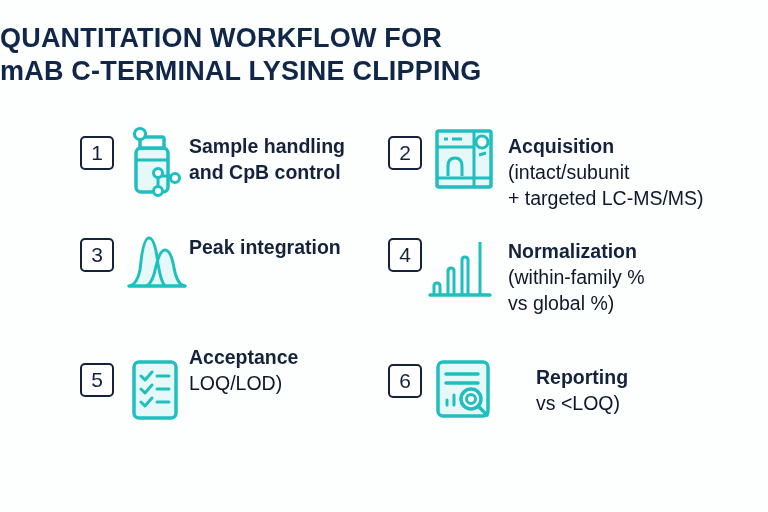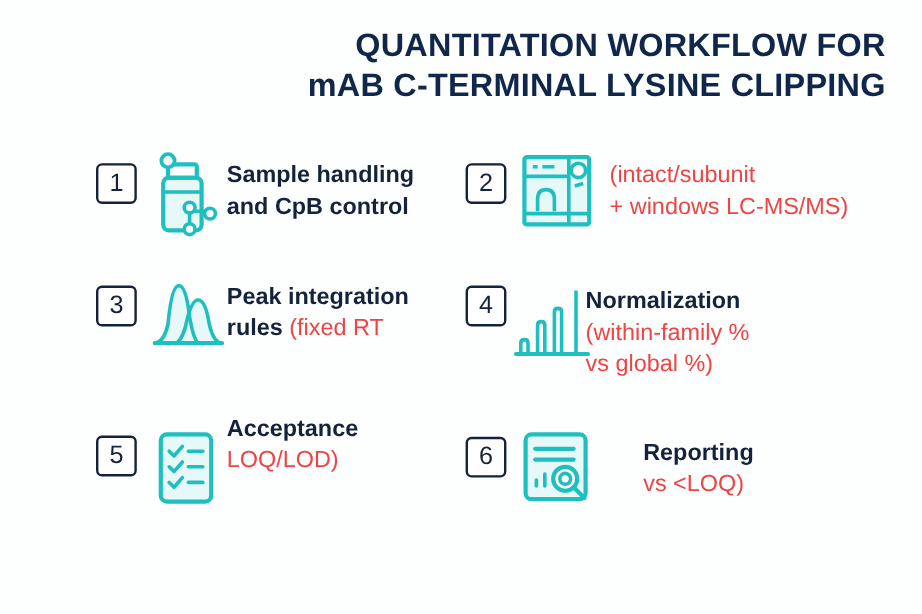--- a/index.html
+++ b/index.html
@@ -14,21 +14,21 @@
       overflow: hidden;
       font-family: "Liberation Sans", "DejaVu Sans", sans-serif;
       color: #14233b;
       background: #fdfefe;
     }
     .title {
       position: absolute;
       left: 0;
       top: 22px;
       width: 738px;
-      text-align: right;
+      text-align: left;
       font-weight: bold;
       font-size: 27px;
       line-height: 33px;
       color: #10274a;
       letter-spacing: 0.2px;
     }
     .title div { white-space: nowrap; }
     .step {
       position: absolute;
     }
@@ -56,21 +56,21 @@
       line-height: 26px;
       color: #1a2536;
       white-space: nowrap;
     }
     .text .bold {
       font-weight: bold;
       color: #14233b;
     }
     .text .reg {
       font-weight: normal;
-      color: #ef4444;
+      color: #0f172a;
     }
   </style>
 </head>
 <body>
 
 <div class="title">
   <div>QUANTITATION WORKFLOW FOR</div>
   <div>mAB C-TERMINAL LYSINE CLIPPING</div>
 </div>
 
@@ -104,54 +104,54 @@
       <line x1="10" y1="11" x2="14" y2="11" stroke="#1fbfbf" stroke-width="3"></line>
       <line x1="18" y1="11" x2="28" y2="11" stroke="#1fbfbf" stroke-width="3"></line>
       <line x1="40" y1="3" x2="40" y2="59" stroke="#1fbfbf" stroke-width="3"></line>
       <line x1="3" y1="50" x2="57" y2="50" stroke="#1fbfbf" stroke-width="3"></line>
       <circle cx="48" cy="14" r="6" fill="#ffffff" stroke="#1fbfbf" stroke-width="3"></circle>
       <path d="M45 27 L52 25" stroke="#1fbfbf" stroke-width="3"></path>
       <path d="M14 48 L14 38 Q14 30 21 30 Q28 30 28 38 L28 48" fill="none" stroke="#1fbfbf" stroke-width="3"></path>
     </svg>
   </div>
   <div class="text" style="left:508px; top:133px;">
+    <div><span class="bold">Acquisition</span></div>
     <div><span class="reg">(intact/subunit</span></div>
-    <div><span class="reg">+ windows LC-MS/MS)</span></div>
+    <div><span class="reg">+ targeted LC-MS/MS)</span></div>
   </div>
 </div>
 
 <div class="step">
   <div class="num-box" style="left:80px; top:238px;">3</div>
   <div class="icon" style="left:127px; top:234px;">
     <svg width="60" height="56" viewBox="0 0 60 56">
       <path d="M3 52 Q10 50 13 36 Q16 4 22 4 Q28 4 31 30 Q34 48 38 52 Z" fill="#e6f8f8" stroke="none"></path>
       <path d="M20 52 Q26 48 29 32 Q33 16 38 16 Q44 16 47 34 Q50 50 57 52 Z" fill="#e6f8f8" stroke="none"></path>
       <path d="M3 52 Q10 50 13 36 Q16 4 22 4 Q28 4 31 30 Q34 48 38 52" fill="none" stroke="#1fbfbf" stroke-width="3"></path>
       <path d="M20 52 Q26 48 29 32 Q33 16 38 16 Q44 16 47 34 Q50 50 57 52" fill="none" stroke="#1fbfbf" stroke-width="3"></path>
       <line x1="2" y1="52" x2="58" y2="52" stroke="#1fbfbf" stroke-width="3.5" stroke-linecap="round"></line>
     </svg>
   </div>
   <div class="text" style="left:189px; top:234px;">
     <div><span class="bold">Peak integration</span></div>
-    <div><span class="bold">rules</span><span class="reg"> (fixed RT</span></div>
   </div>
 </div>
 
 <div class="step">
   <div class="num-box" style="left:388px; top:238px;">4</div>
   <div class="icon" style="left:428px; top:240px;">
     <svg width="64" height="60" viewBox="0 0 64 60">
       <path d="M6 54 L6 46 Q6 43 9 43 Q12 43 12 46 L12 54" fill="none" stroke="#1fbfbf" stroke-width="3"></path>
       <path d="M20 54 L20 31 Q20 28 23 28 Q26 28 26 31 L26 54" fill="none" stroke="#1fbfbf" stroke-width="3"></path>
       <path d="M34 54 L34 20 Q34 17 37 17 Q40 17 40 20 L40 54" fill="none" stroke="#1fbfbf" stroke-width="3"></path>
       <line x1="52" y1="2" x2="52" y2="54" stroke="#1fbfbf" stroke-width="3"></line>
       <line x1="2" y1="55" x2="62" y2="55" stroke="#1fbfbf" stroke-width="3.5" stroke-linecap="round"></line>
     </svg>
   </div>
-  <div class="text" style="left:488px; top:238px;">
+  <div class="text" style="left:508px; top:238px;">
     <div><span class="bold">Normalization</span></div>
     <div><span class="reg">(within-family %</span></div>
     <div><span class="reg">vs global %)</span></div>
   </div>
 </div>
 
 <div class="step">
   <div class="num-box" style="left:80px; top:363px;">5</div>
   <div class="icon" style="left:131px; top:359px;">
     <svg width="48" height="62" viewBox="0 0 48 62">

